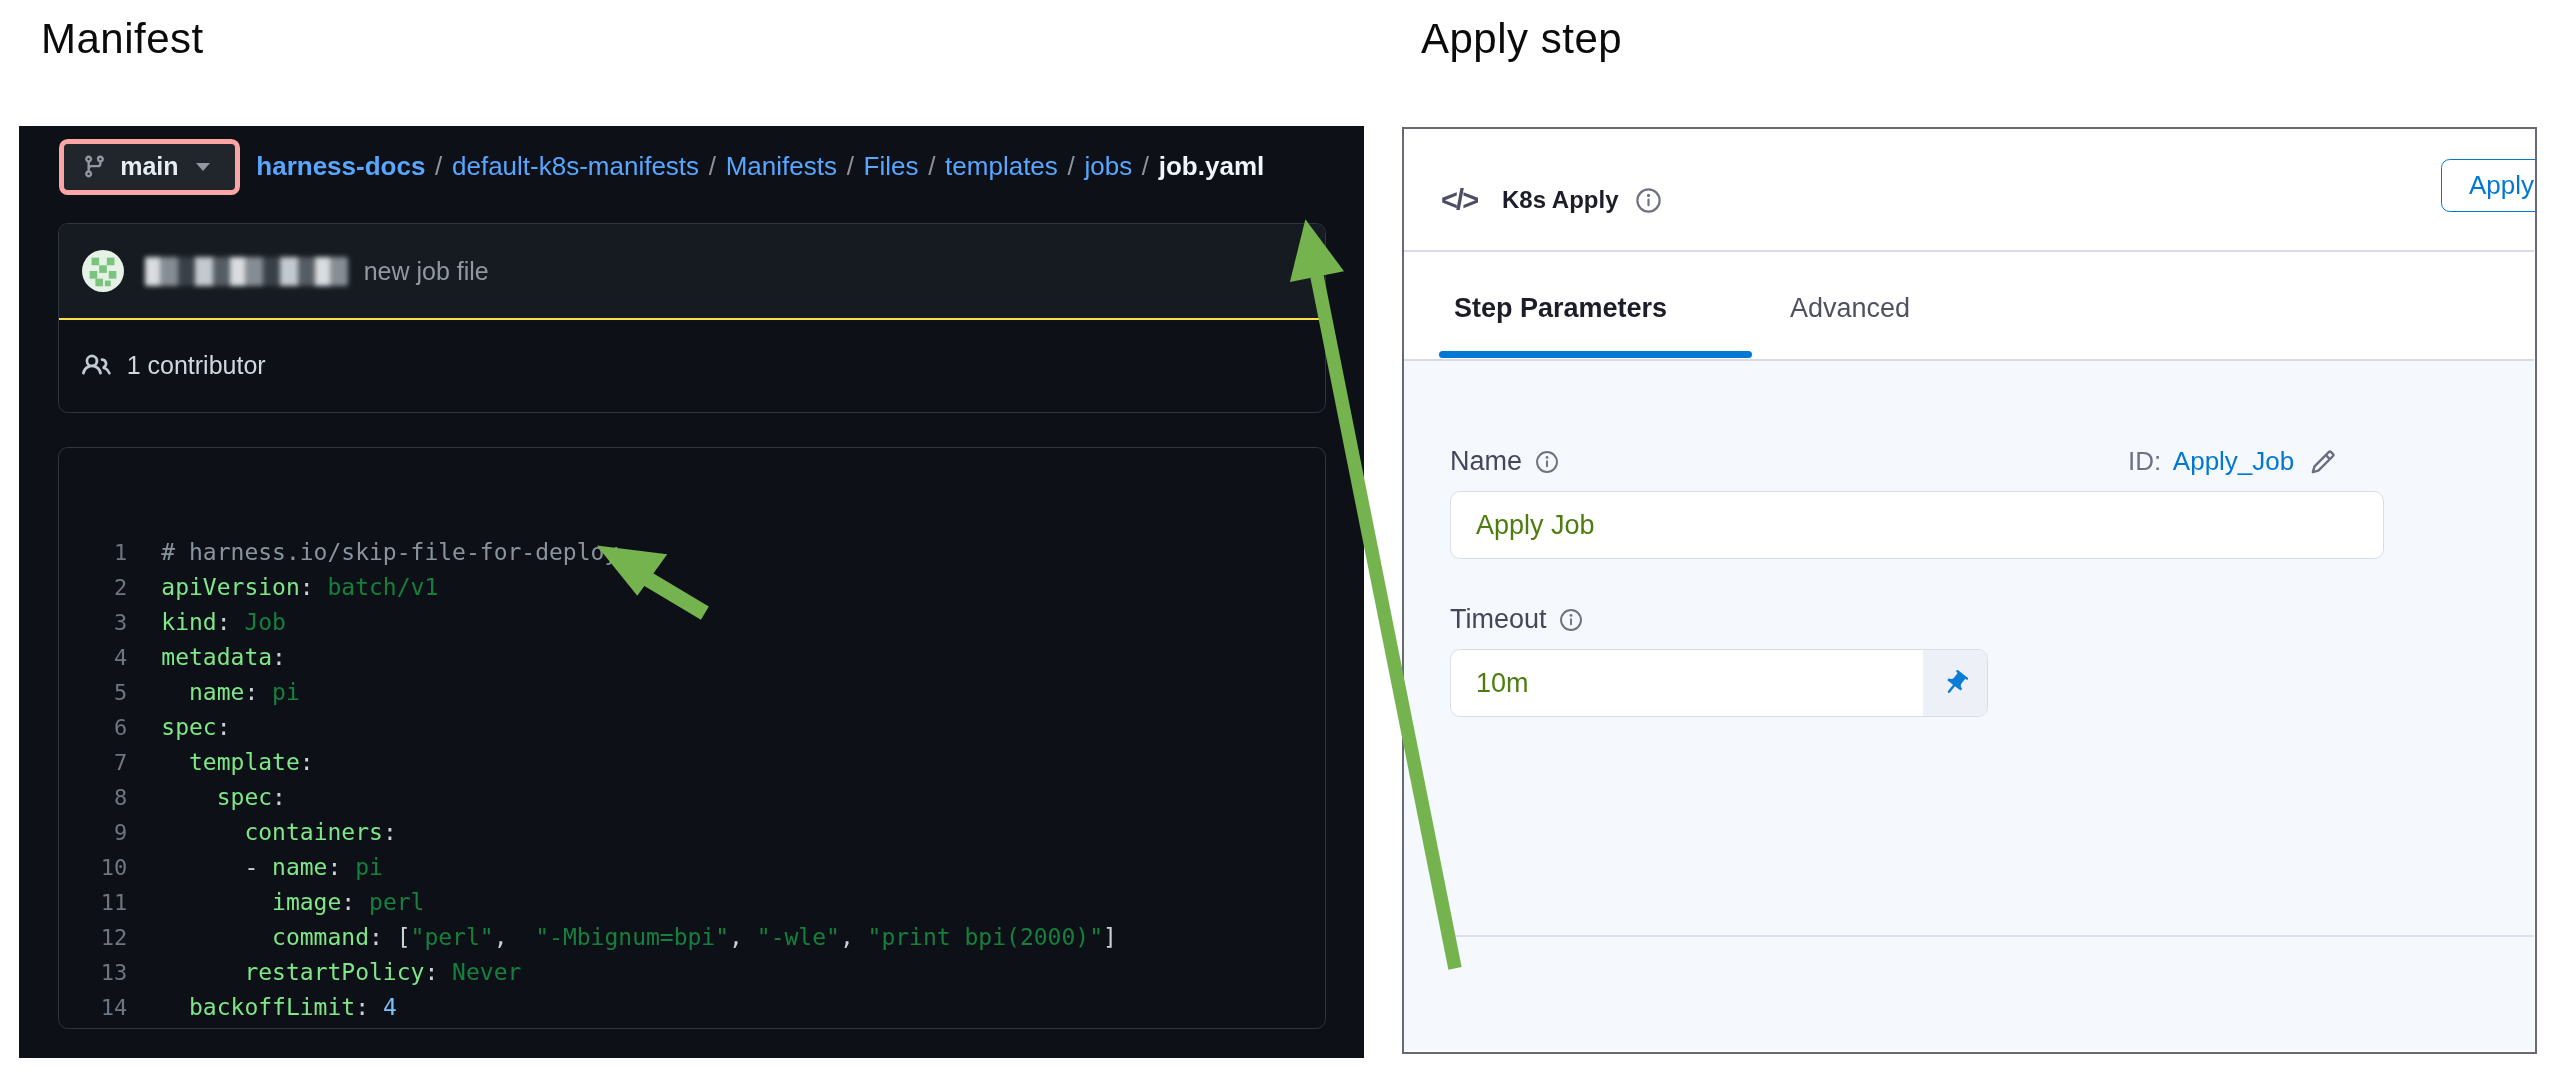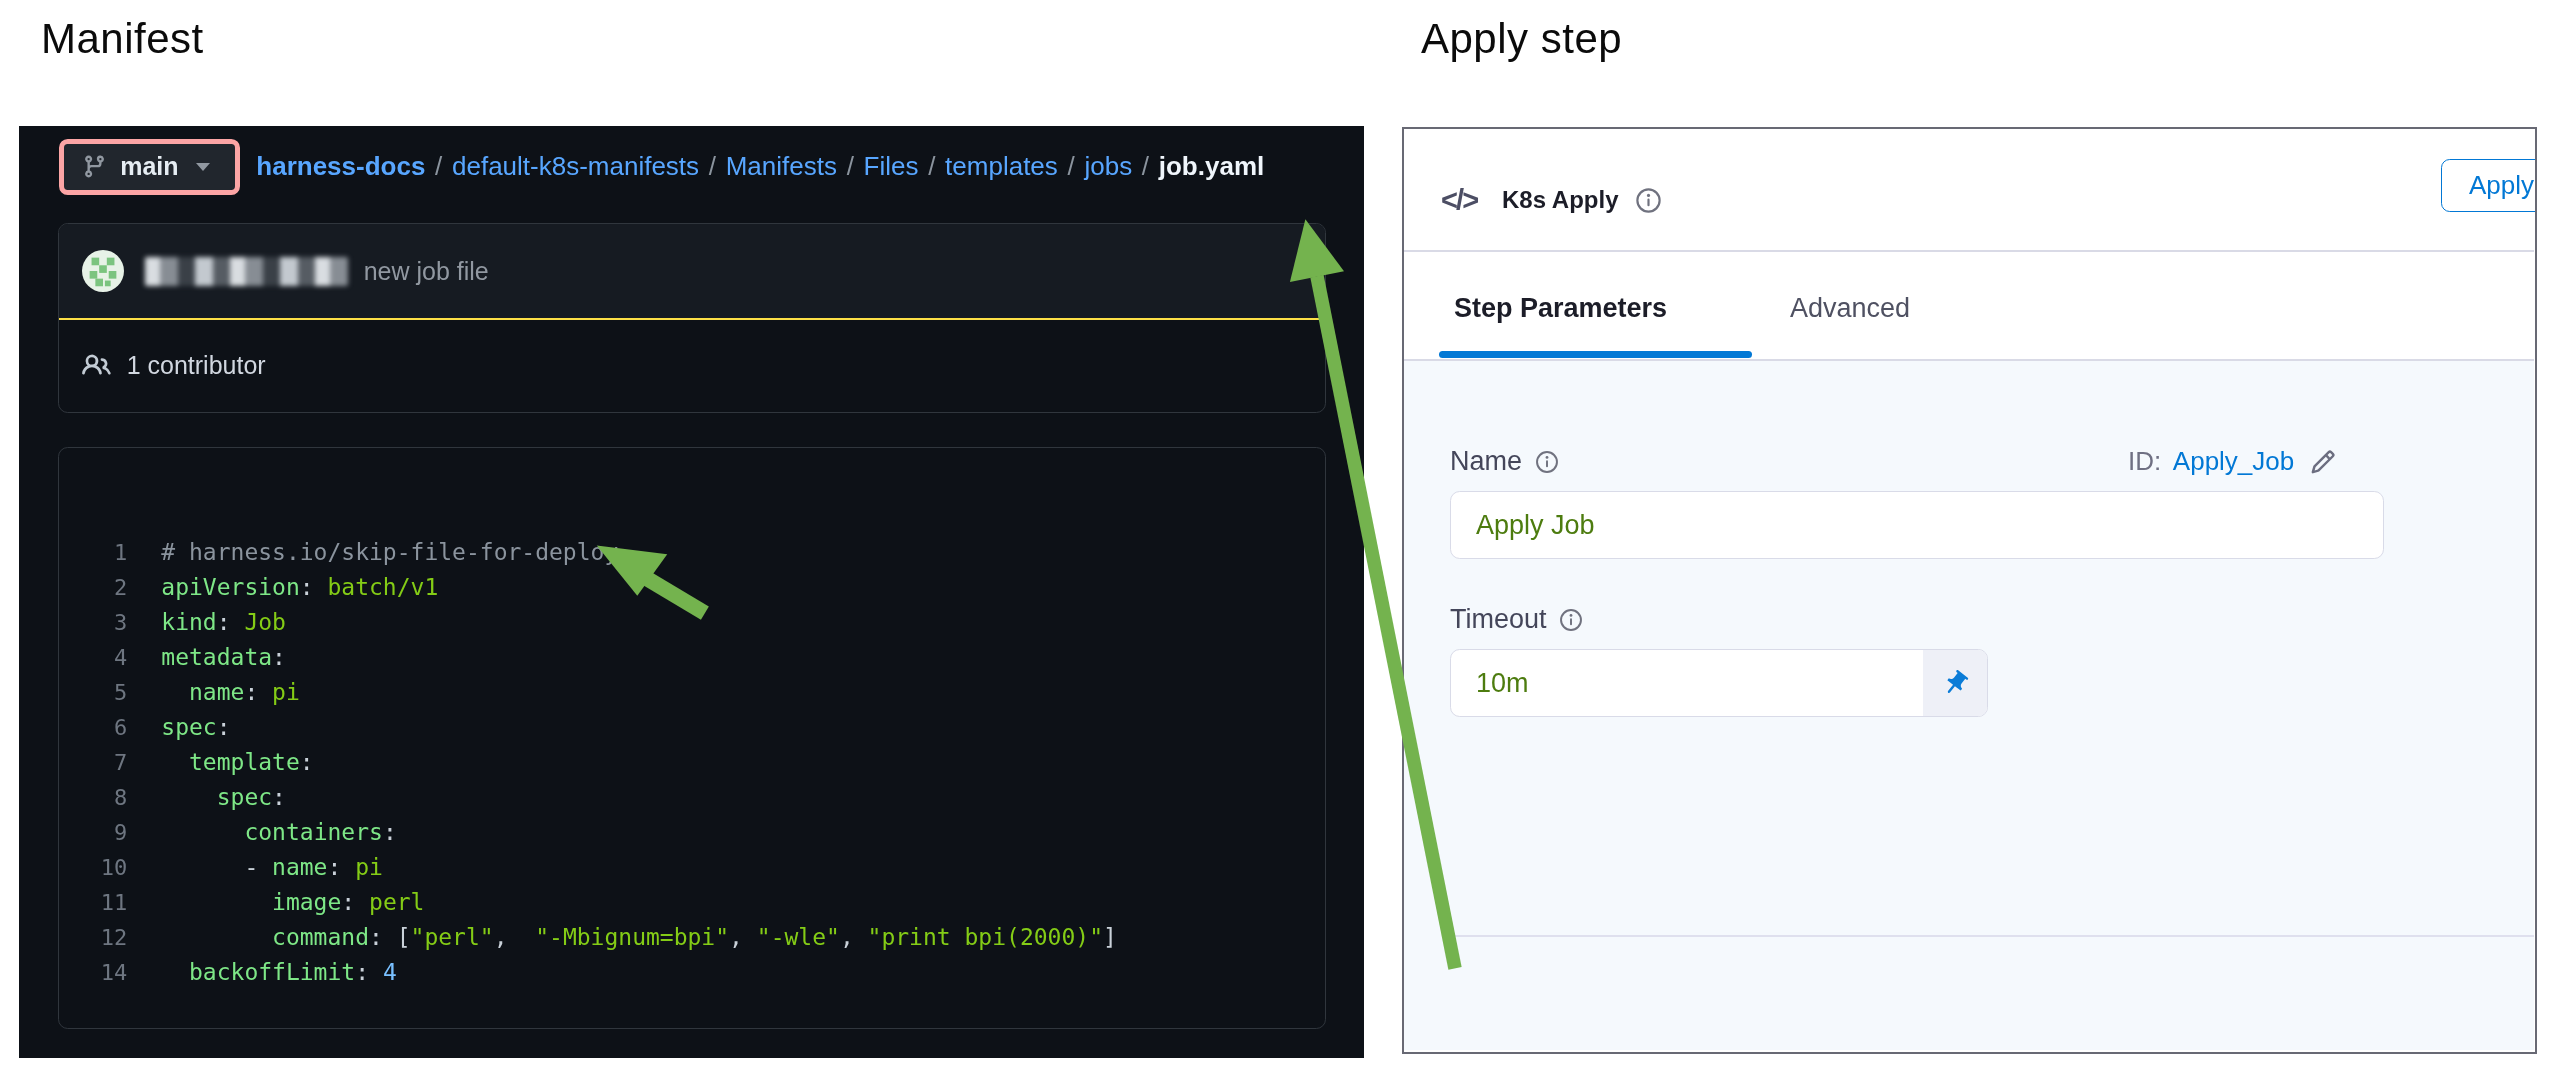--- a/index.html
+++ b/index.html
@@ -54,21 +54,21 @@
     font-family:"DejaVu Sans Mono",monospace;font-size:23px;color:#c9d1d9;
   }
   .file-header-sep{width:1px;height:41px;background:#30363d;margin:0 25px;}
   .gh-code{position:absolute;left:0;top:81px;right:0;bottom:0;padding-top:5.8px;
     font-family:"DejaVu Sans Mono",monospace;font-size:23px;}
   .code-row{height:35px;display:flex;align-items:center;}
   .code-gutter{width:68px;text-align:right;color:#6e7681;flex:0 0 68px;font-size:22px;}
   .code-text{margin-left:34px;white-space:pre;}
   .tok-w{color:#c9d1d9;}
   .tok-k{color:#7ee787;}
-  .tok-s{color:#84cc16;}
+  .tok-s{color:#15803d;}
   .tok-n{color:#79c0ff;}
   .tok-cm{color:#8b949e;}
 
   
   .hx-panel{
     left:1402px;top:127px;width:1135px;height:927px;box-sizing:border-box;
     background:#ffffff;border:2.9px solid #686974;overflow:hidden;
   }
   .hx-header-title{left:98px;top:50px;height:42px;display:flex;align-items:center;gap:15.4px;}
   .hx-title-text{font-size:24px;font-weight:bold;color:#1c1d28;}
@@ -209,20 +209,24 @@
         </div>
         <div class="code-row">
           <span class="code-gutter">11</span>
           <span class="code-text"><span class="tok-w">        </span><span class="tok-k">image</span><span class="tok-w">: </span><span class="tok-s">perl</span></span>
         </div>
         <div class="code-row">
           <span class="code-gutter">12</span>
           <span class="code-text"><span class="tok-w">        </span><span class="tok-k">command</span><span class="tok-w">: [</span><span class="tok-s">"perl"</span><span class="tok-w">,  </span><span class="tok-s">"-Mbignum=bpi"</span><span class="tok-w">, </span><span class="tok-s">"-wle"</span><span class="tok-w">, </span><span class="tok-s">"print bpi(2000)"</span><span class="tok-w">]</span></span>
         </div>
         <div class="code-row">
+          <span class="code-gutter">13</span>
+          <span class="code-text"><span class="tok-w">      </span><span class="tok-k">restartPolicy</span><span class="tok-w">: </span><span class="tok-s">Never</span></span>
+        </div>
+        <div class="code-row">
           <span class="code-gutter">14</span>
           <span class="code-text"><span class="tok-w">  </span><span class="tok-k">backoffLimit</span><span class="tok-w">: </span><span class="tok-n">4</span></span>
         </div>
       </div>
   </div>
 </div>
 
 <div class="abs hx-panel">
 
   <div class="abs" style="left:37px;top:50px;height:42px;display:flex;align-items:center;">

